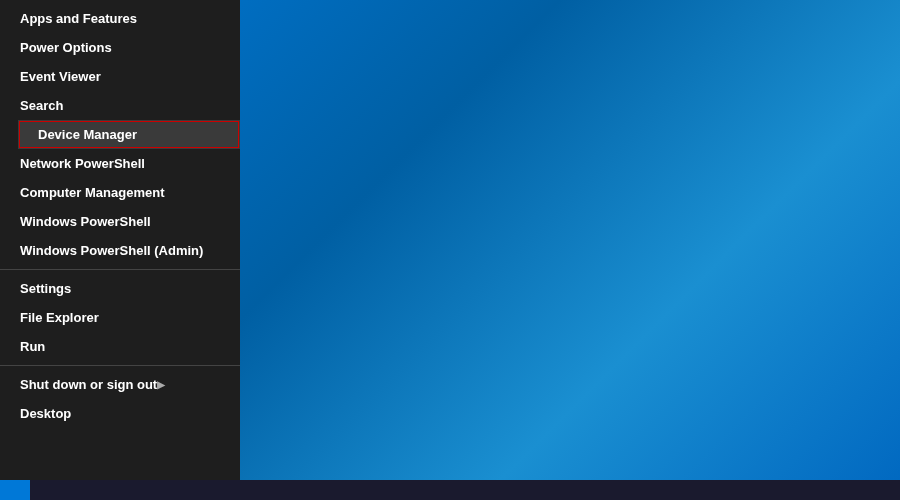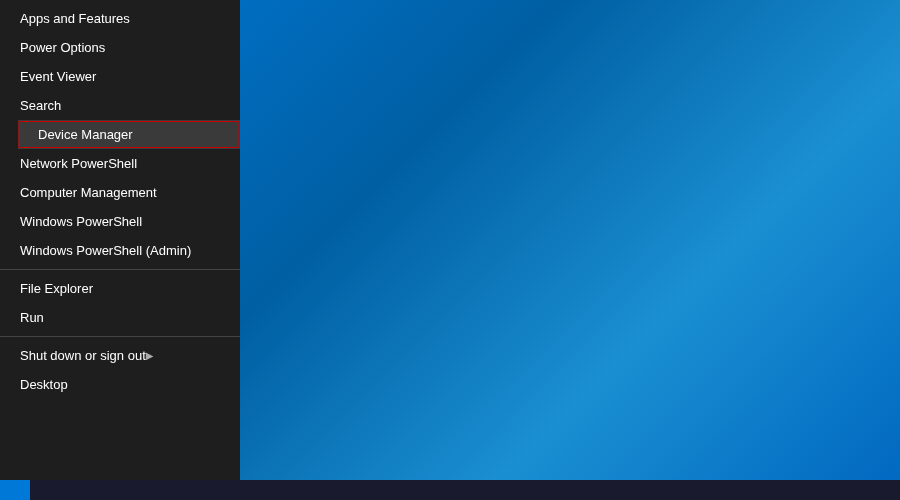--- a/index.html
+++ b/index.html
@@ -54,20 +54,21 @@
       padding: 4px 0;
       z-index: 100;
       bottom: 20px;
     }
 
     .menu-item {
       padding: 7px 20px;
       cursor: pointer;
       white-space: nowrap;
       position: relative;
+      font-weight: bold;
     }
 
     .menu-item.highlighted {
       background: #3a3a3a;
       outline: 1px solid #cc0000;
       outline-offset: -2px;
       margin-left: 18px;
     }
 
     .menu-separator {
@@ -96,20 +97,21 @@
   <div class="menu-item"><span>Apps and Features</span></div>
       <div class="menu-item"><span>Power Options</span></div>
       <div class="menu-item"><span>Event Viewer</span></div>
       <div class="menu-item"><span>Search</span></div>
       <div class="menu-item highlighted"><span>Device Manager</span></div>
       <div class="menu-item"><span>Network PowerShell</span></div>
       <div class="menu-item"><span>Computer Management</span></div>
       <div class="menu-item"><span>Windows PowerShell</span></div>
       <div class="menu-item"><span>Windows PowerShell (Admin)</span></div>
       <div class="menu-separator"></div>
+      <div class="menu-item"><span>Settings</span></div>
       <div class="menu-item"><span>File Explorer</span></div>
       <div class="menu-item"><span>Run</span></div>
       <div class="menu-separator"></div>
       <div class="menu-item menu-item-with-arrow">
         <span>Shut down or sign out</span>
         <span class="arrow-right">▶</span>
       </div>
       <div class="menu-item"><span>Desktop</span></div>
     </div>
 

